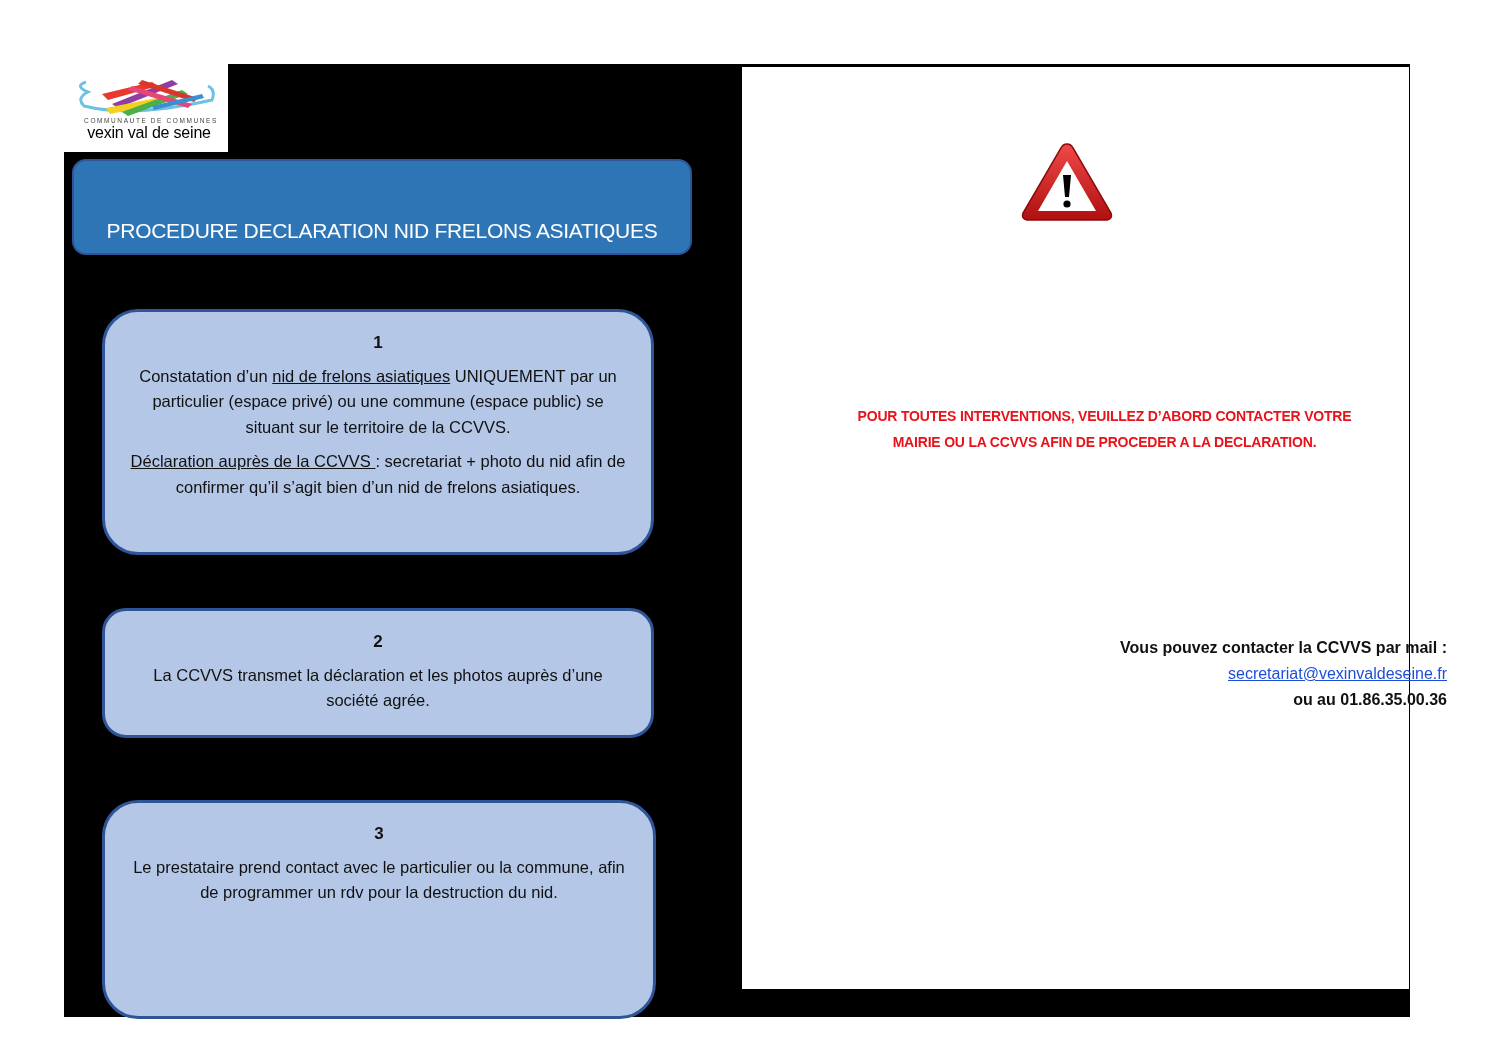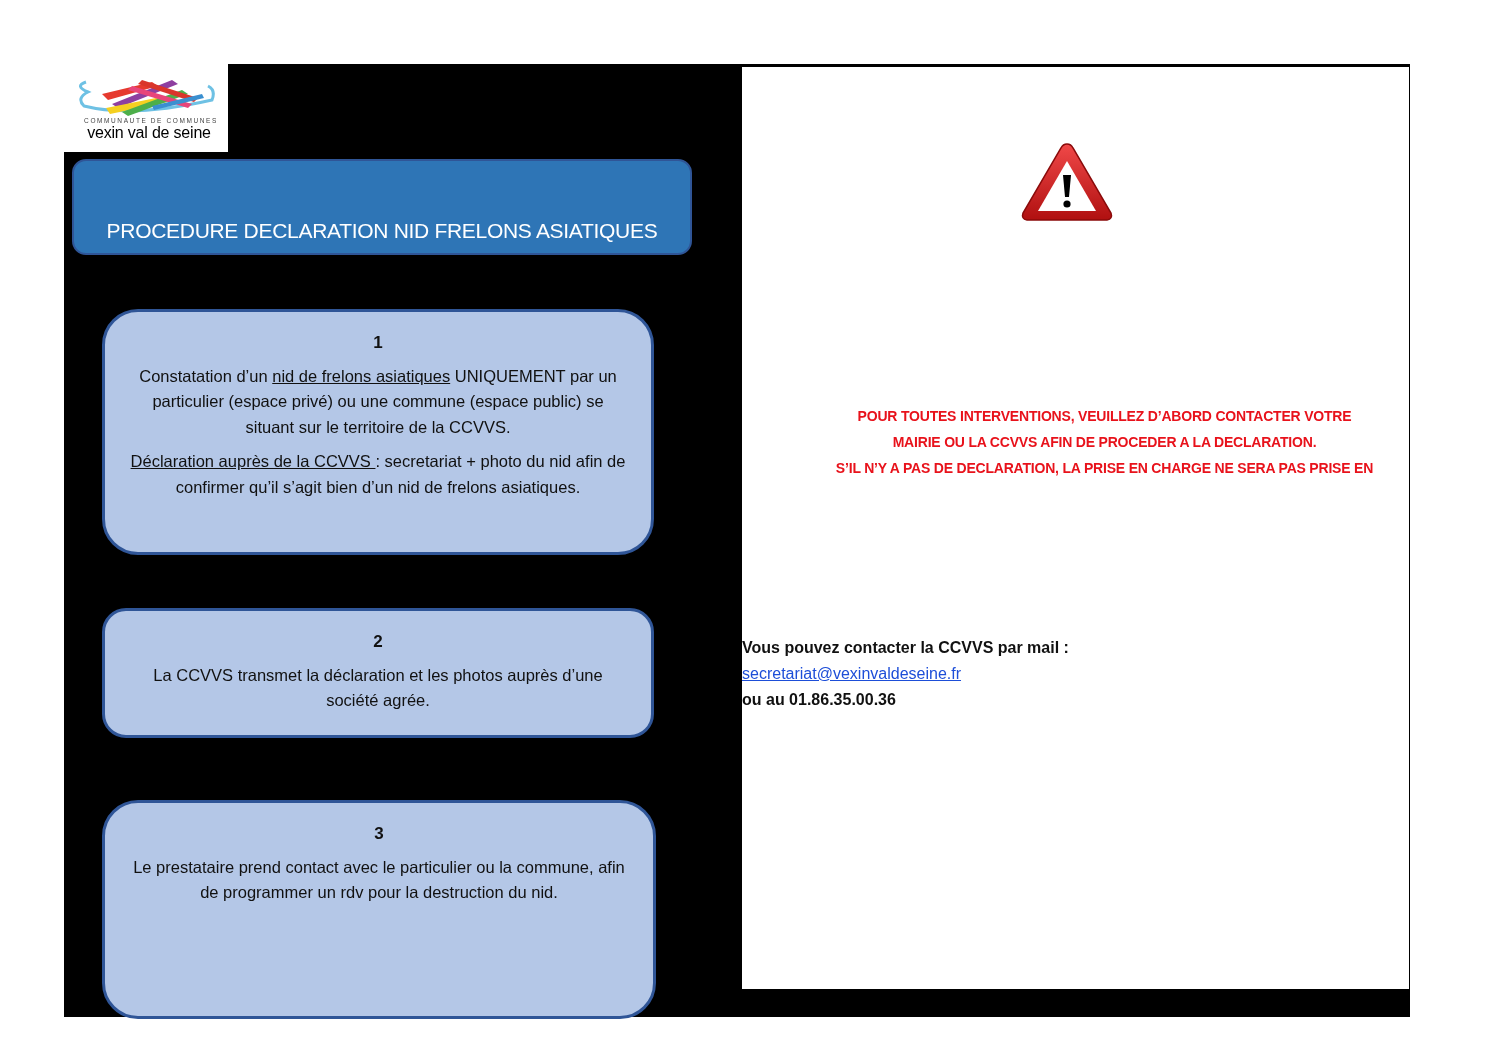--- a/index.html
+++ b/index.html
@@ -21,21 +21,21 @@
     .step b { font-weight: normal; }
     .step u { text-decoration: underline; }
 
     .step1 { left: 102px; top: 309px; width: 552px; height: 246px; }
     .step2 { left: 102px; top: 608px; width: 552px; height: 130px; border-radius: 24px; }
     .step3 { left: 102px; top: 800px; width: 554px; height: 219px; }
 
     .white-panel { position: absolute; left: 742px; top: 67px; width: 667px; height: 922px; background: #ffffff; }
     .warning-icon { position: absolute; left: 278px; top: 74px; }
     .warning-text { position: absolute; left: 0; top: 336px; width: 667px; text-align: center; color: #E8121B; font-weight: bold; font-size: 14px; line-height: 26px; letter-spacing: -0.2px; margin-left: 29px; }
-    .contact { position: absolute; left: 0; top: 568px; width: 667px; text-align: left; font-weight: bold; font-size: 16px; line-height: 26px; color: #111; }
+    .contact { position: absolute; left: 0; top: 568px; width: 667px; text-align: right; font-weight: bold; font-size: 16px; line-height: 26px; color: #111; padding-left: 38px; }
     .contact a { color: #1d4ed8; text-decoration: underline; font-weight: normal; }
   </style>
 </head>
 <body>
 
 <div class="black-area"></div>
 
 <div class="logo">
   <svg width="148" height="46" viewBox="0 0 148 46">
     <path d="M14 10 Q2 14 16 20 Q4 26 12 34 Q60 46 140 28 Q144 18 136 14" fill="none" stroke="#6EC1E4" stroke-width="3"></path>
@@ -82,20 +82,19 @@
       </linearGradient>
     </defs>
     <path d="M47 3 Q51 3 53 7 L91 72 Q93 78 87 79 L7 79 Q1 78 3 72 L41 7 Q43 3 47 3 Z" fill="url(#rg)" stroke="#8A0A0A" stroke-width="1.5"></path>
     <path d="M47 20 L76 70 L18 70 Z" fill="#ffffff"></path>
     <path d="M43 34 L51 34 L49 56 L45 56 Z" fill="#000"></path>
     <circle cx="47" cy="63" r="3.6" fill="#000"></circle>
   </svg>
   <div class="warning-text">
     <div>POUR TOUTES INTERVENTIONS, VEUILLEZ D’ABORD CONTACTER VOTRE</div>
     <div>MAIRIE OU LA CCVVS AFIN DE PROCEDER A LA DECLARATION.</div>
-    <div>S’IL N’Y A PAS DE DECLARATION, LA PRISE EN CHARGE NE SERA PAS PRISE EN</div>
   </div>
   <div class="contact">
     <div>Vous pouvez contacter la CCVVS par mail :</div>
     <div><a>secretariat@vexinvaldeseine.fr</a></div>
     <div>ou au 01.86.35.00.36</div>
   </div>
 </div>
 
 </body></html>

